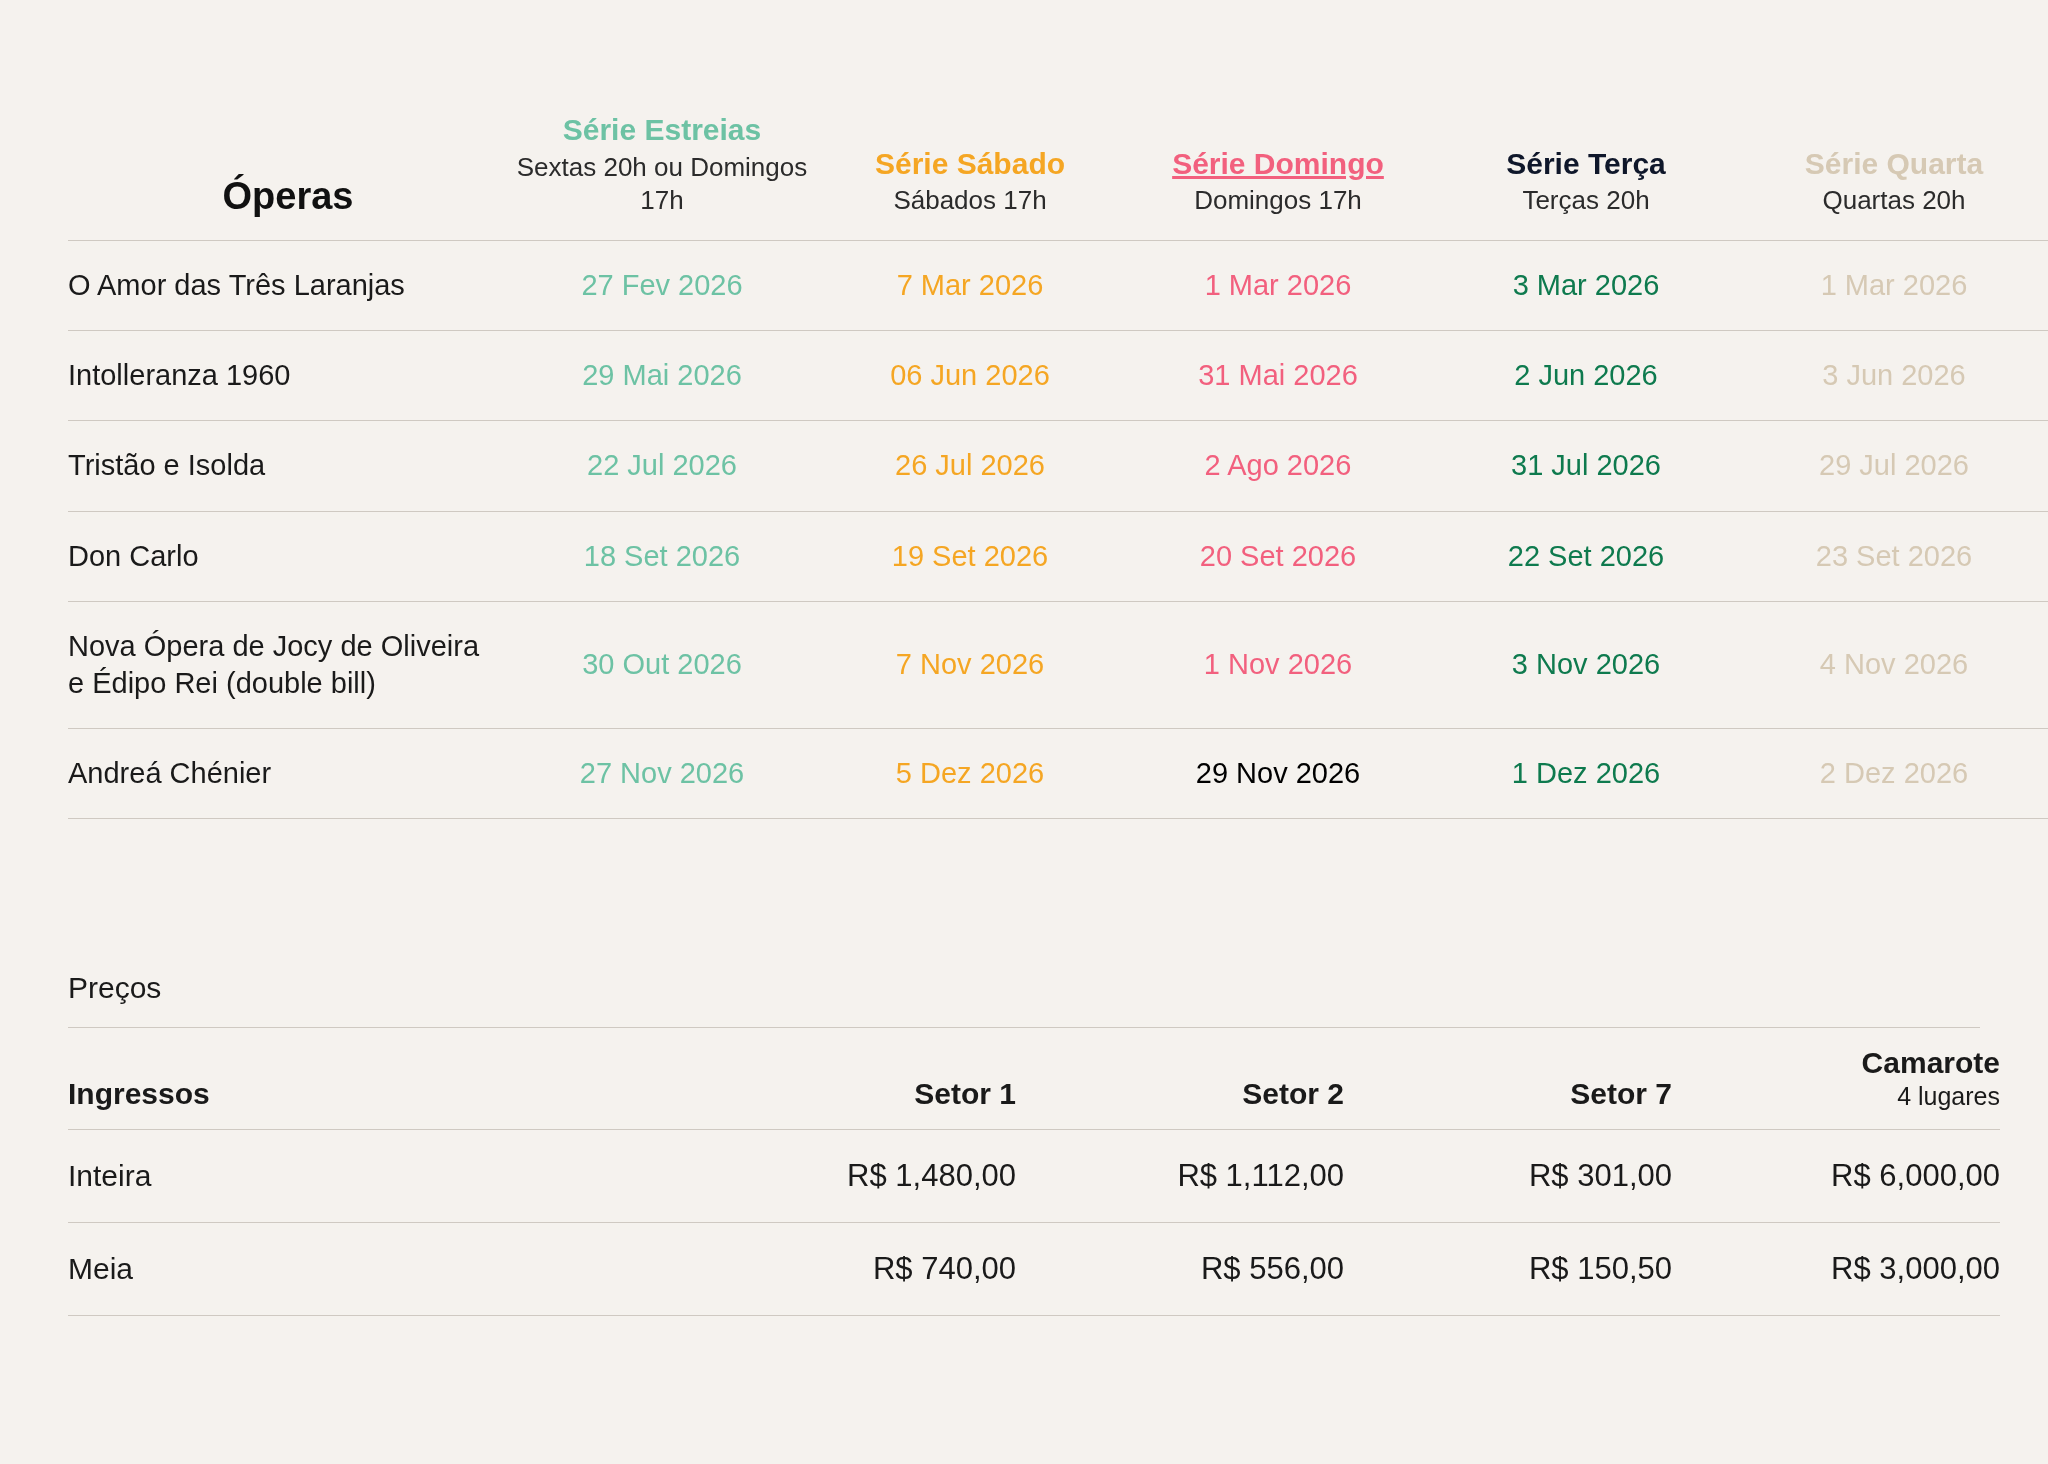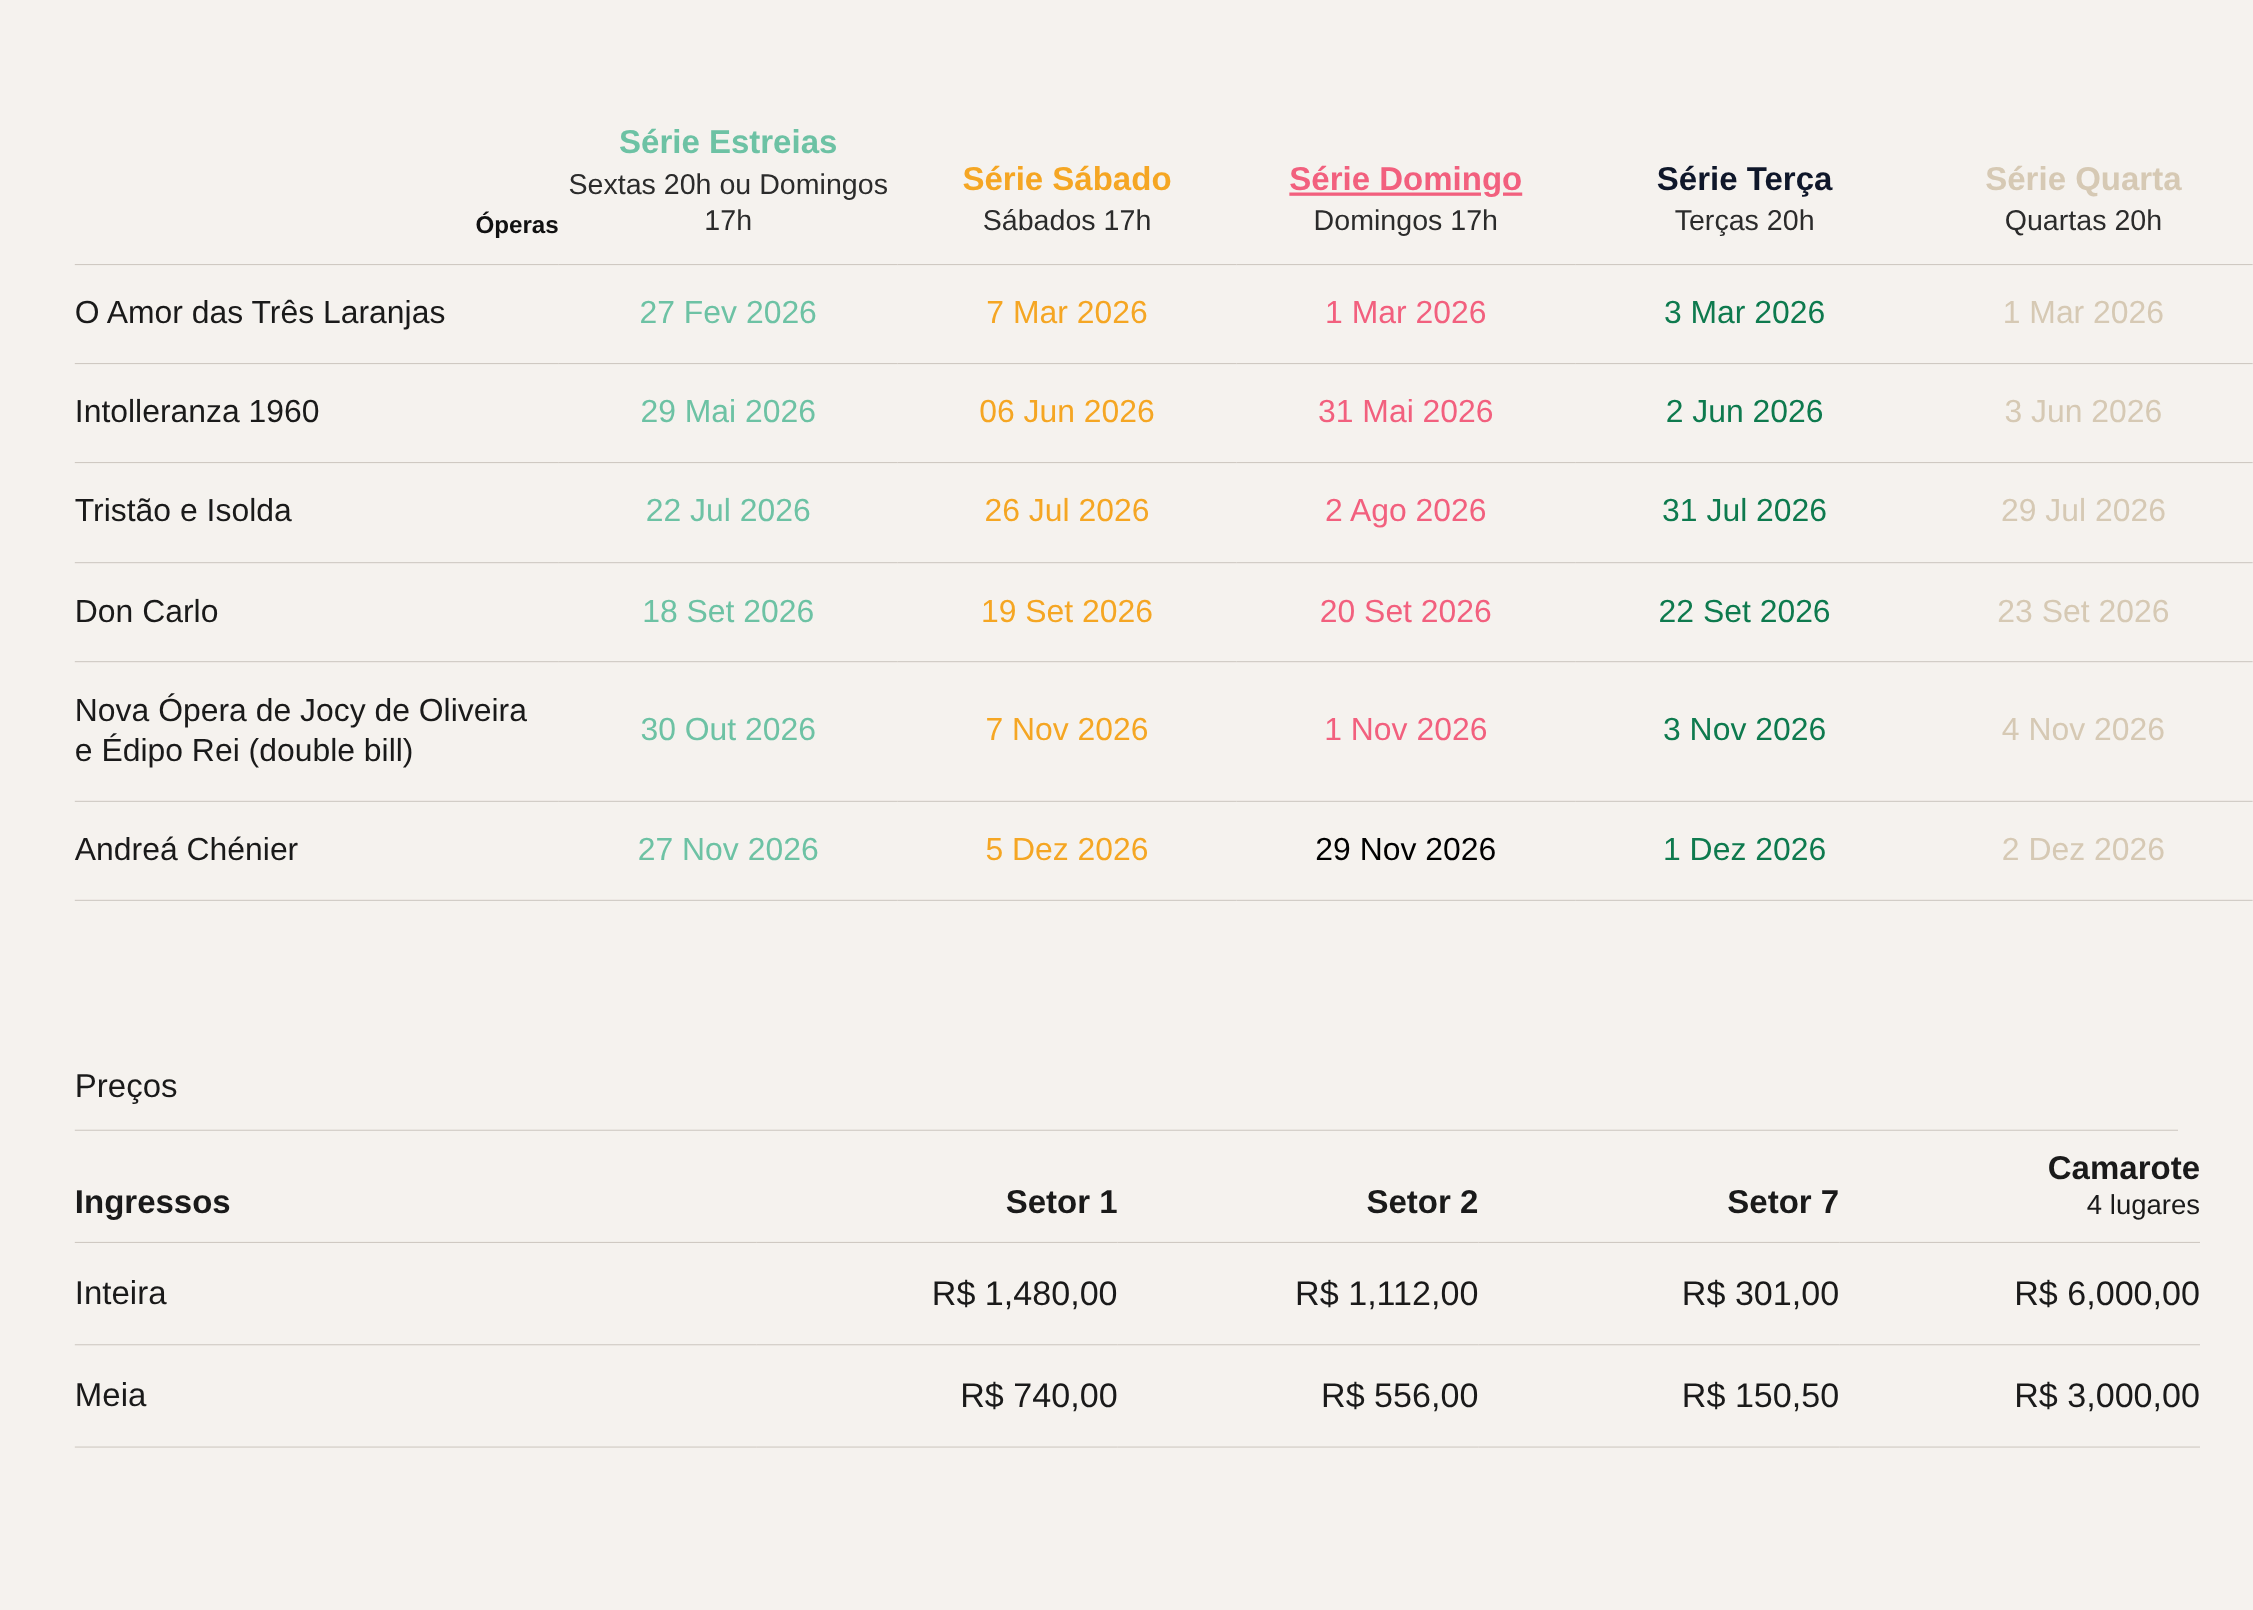--- a/index.html
+++ b/index.html
@@ -33,22 +33,22 @@
   }
   .operas-table col.c-name  { width: 440px; }
   .operas-table col.c-ser   { width: 308px; }
 
   .operas-table thead th {
     vertical-align: bottom;
     padding: 0 0 22px 0;
     text-align: center;
   }
   .operas-table thead th.name-head {
-    text-align: right;
-    font-size: 22px;
+    text-align: center;
+    font-size: 38px;
     font-weight: bold;
     color: #111;
     padding-bottom: 22px;
     vertical-align: bottom;
   }
   .series-title {
     font-size: 30px;
     font-weight: bold;
     line-height: 1.22;
     white-space: nowrap;

